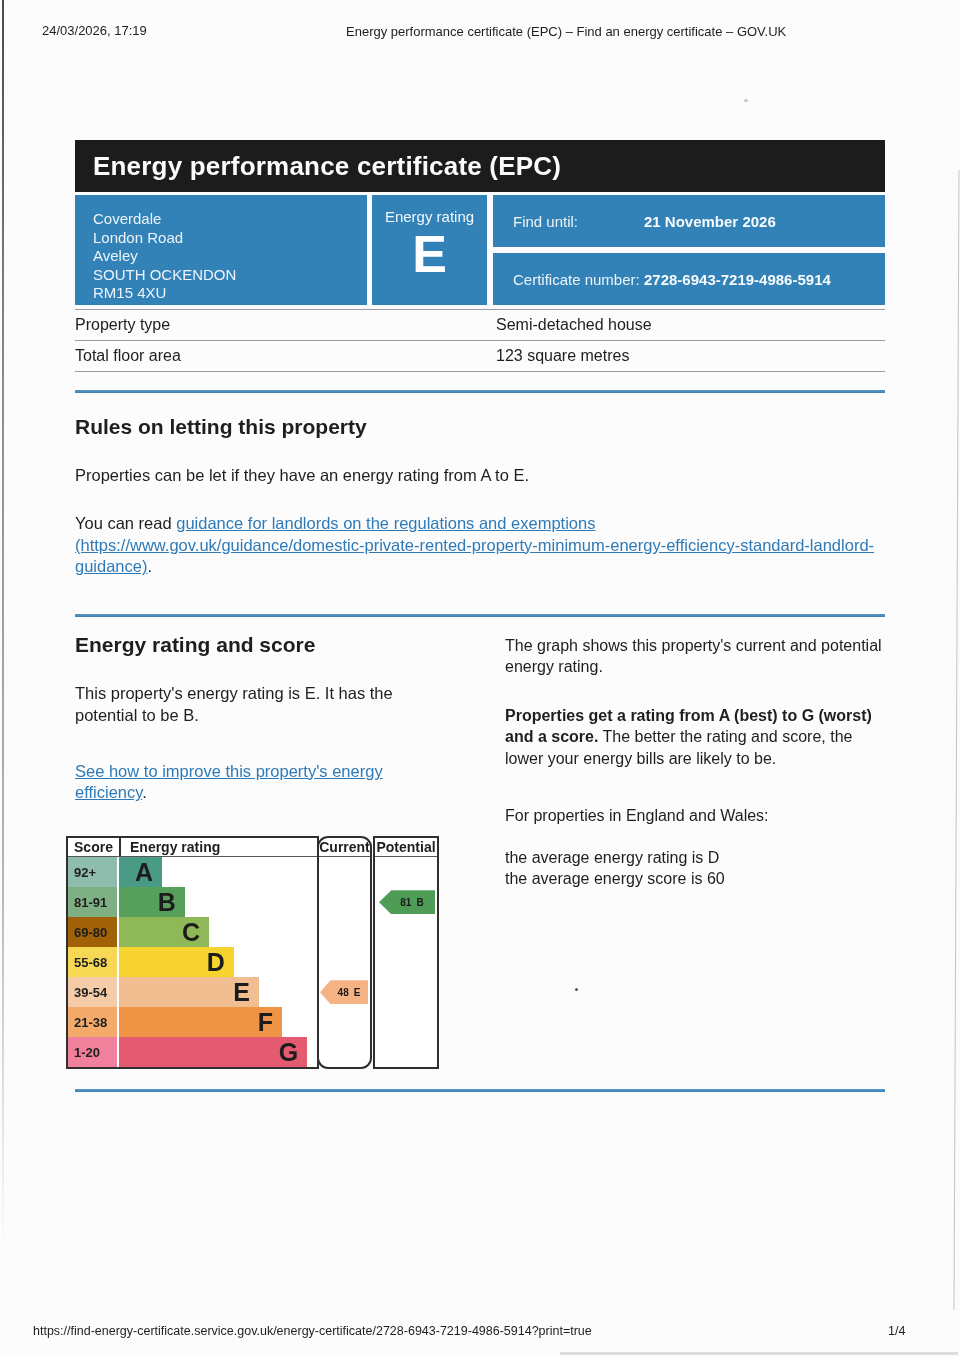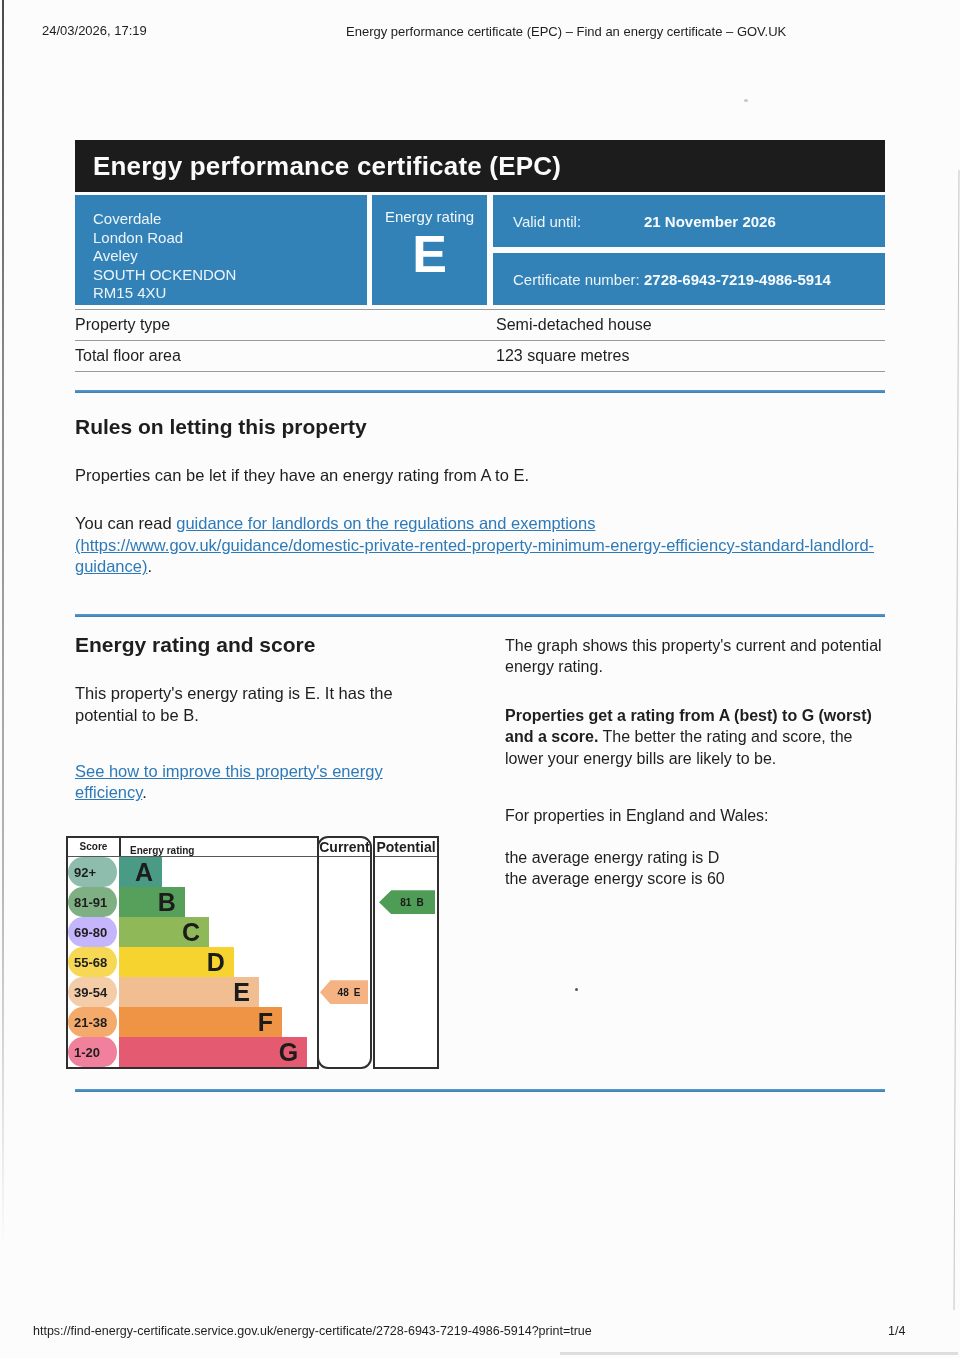--- a/index.html
+++ b/index.html
@@ -54,26 +54,26 @@
 
   .two-col{display:grid;grid-template-columns:374px 1fr;column-gap:56px;margin-top:16px;}
   .col-right .para:first-child{margin-top:2px;}
   .col-right{font-size:16px;}
   .col-right .para{font-size:16px;margin-top:28px;}
   .avg-lines div{line-height:1.3;}
 
   
   .epc-chart{display:flex;margin-left:-9px;margin-top:32px;font-family:"Liberation Sans",sans-serif;}
   .epc-main{width:253px;border:2px solid #2f2f2f;background:#fff;box-sizing:border-box;}
-  .epc-head{display:flex;height:18px;border-bottom:1px solid #555;font-weight:bold;font-size:10px;align-items:flex-end;}
+  .epc-head{display:flex;height:18px;border-bottom:1px solid #555;font-weight:bold;font-size:14px;align-items:center;}
   .epc-head .score-h{width:51px;text-align:center;border-right:2px solid #2f2f2f;align-self:stretch;line-height:18px;}
   .epc-head .rating-h{flex:1;padding-left:9px;}
   .epc-row{display:flex;height:30px;}
   .epc-score{width:51px;box-sizing:border-box;display:flex;align-items:center;padding-left:6px;
-    font-weight:bold;font-size:13px;border-right:2px solid #fff;border-radius:15px;}
+    font-weight:bold;font-size:13px;border-right:2px solid #fff;}
   .epc-bararea{flex:1;}
   .epc-bar{height:100%;display:flex;align-items:center;justify-content:flex-end;
     padding-right:9px;box-sizing:border-box;}
   .epc-letter{font-weight:bold;font-size:25px;line-height:1;color:#1c1c1c;}
   .epc-colbox{border:2px solid #2f2f2f;background:#fff;box-sizing:border-box;display:flex;flex-direction:column;}
   .epc-colbox .colhead{height:18px;line-height:18px;text-align:center;font-weight:bold;font-size:14px;border-bottom:1px solid #555;}
   .epc-colbody{position:relative;flex:1;}
   #epc-current-box{width:55px;margin-left:-2px;border-radius:11px;}
   #epc-potential-box{width:66px;margin-left:1px;}
   .epc-arrow{position:absolute;height:24px;display:flex;align-items:center;justify-content:center;
@@ -109,21 +109,21 @@
         <div>Aveley</div>
         <div>SOUTH OCKENDON</div>
         <div>RM15 4XU</div>
       </div>
       <div class="rating-panel">
         <div class="lbl">Energy rating</div>
         <div class="big">E</div>
       </div>
       <div class="details">
         <div class="cell">
-          <span class="l">Valid until:</span>
+          <span class="l">Find until:</span>
           <span class="v">21 November 2026</span>
         </div>
         <div class="cell">
           <span class="l">Certificate number:</span>
           <span class="v">2728-6943-7219-4986-5914</span>
         </div>
       </div>
     </div>
 
     <div class="prop-table">
@@ -171,21 +171,21 @@
                 </div>
                 <div class="epc-row">
                   <div class="epc-score" style="background: rgb(127, 176, 131);">81-91</div>
                   <div class="epc-bararea">
                     <div class="epc-bar" style="width: 33.3%; background: rgb(86, 160, 92);">
                       <span class="epc-letter">B</span>
                     </div>
                   </div>
                 </div>
                 <div class="epc-row">
-                  <div class="epc-score" style="background: #c4b5fd;">69-80</div>
+                  <div class="epc-score" style="background: #a16207;">69-80</div>
                   <div class="epc-bararea">
                     <div class="epc-bar" style="width: 45.5%; background: rgb(143, 185, 88);">
                       <span class="epc-letter">C</span>
                     </div>
                   </div>
                 </div>
                 <div class="epc-row">
                   <div class="epc-score" style="background: rgb(246, 216, 85);">55-68</div>
                   <div class="epc-bararea">
                     <div class="epc-bar" style="width: 58%; background: rgb(246, 211, 47);">

